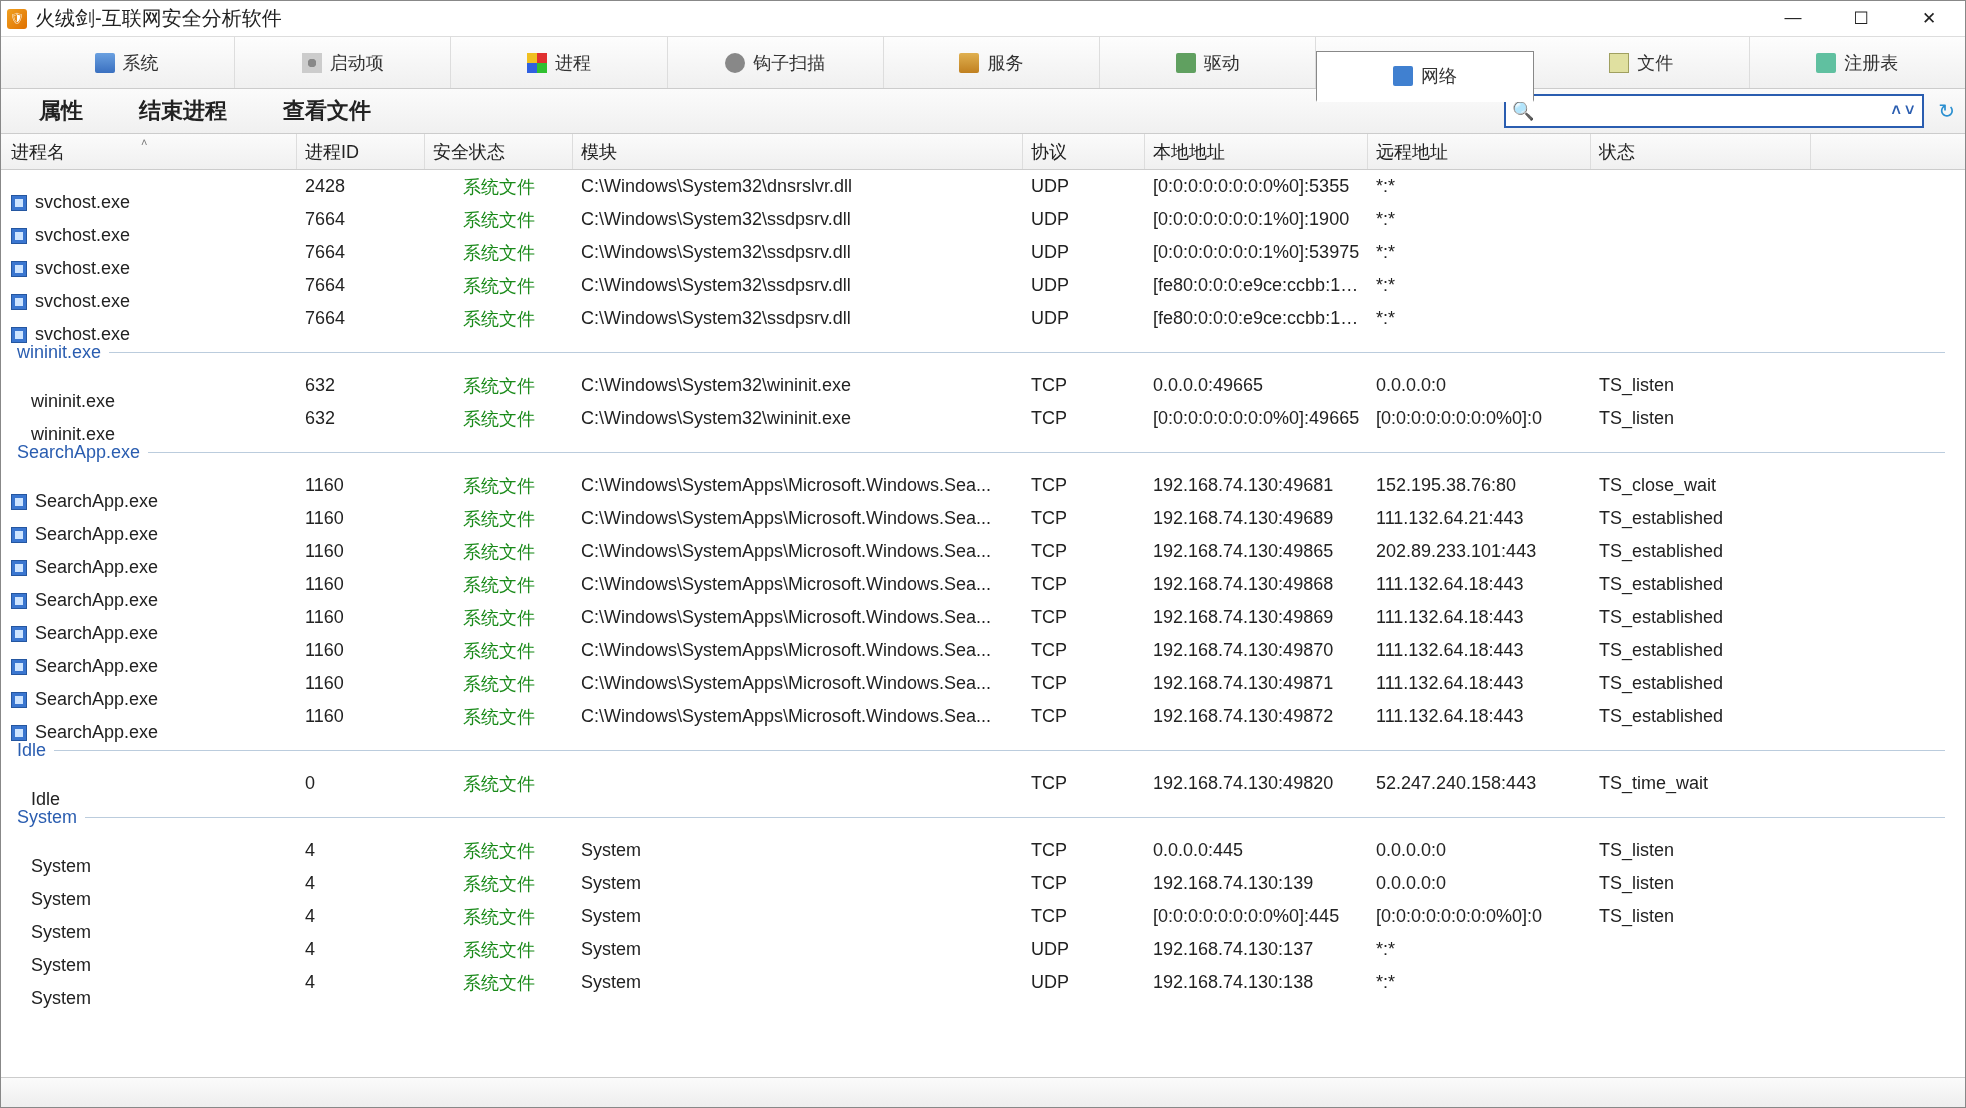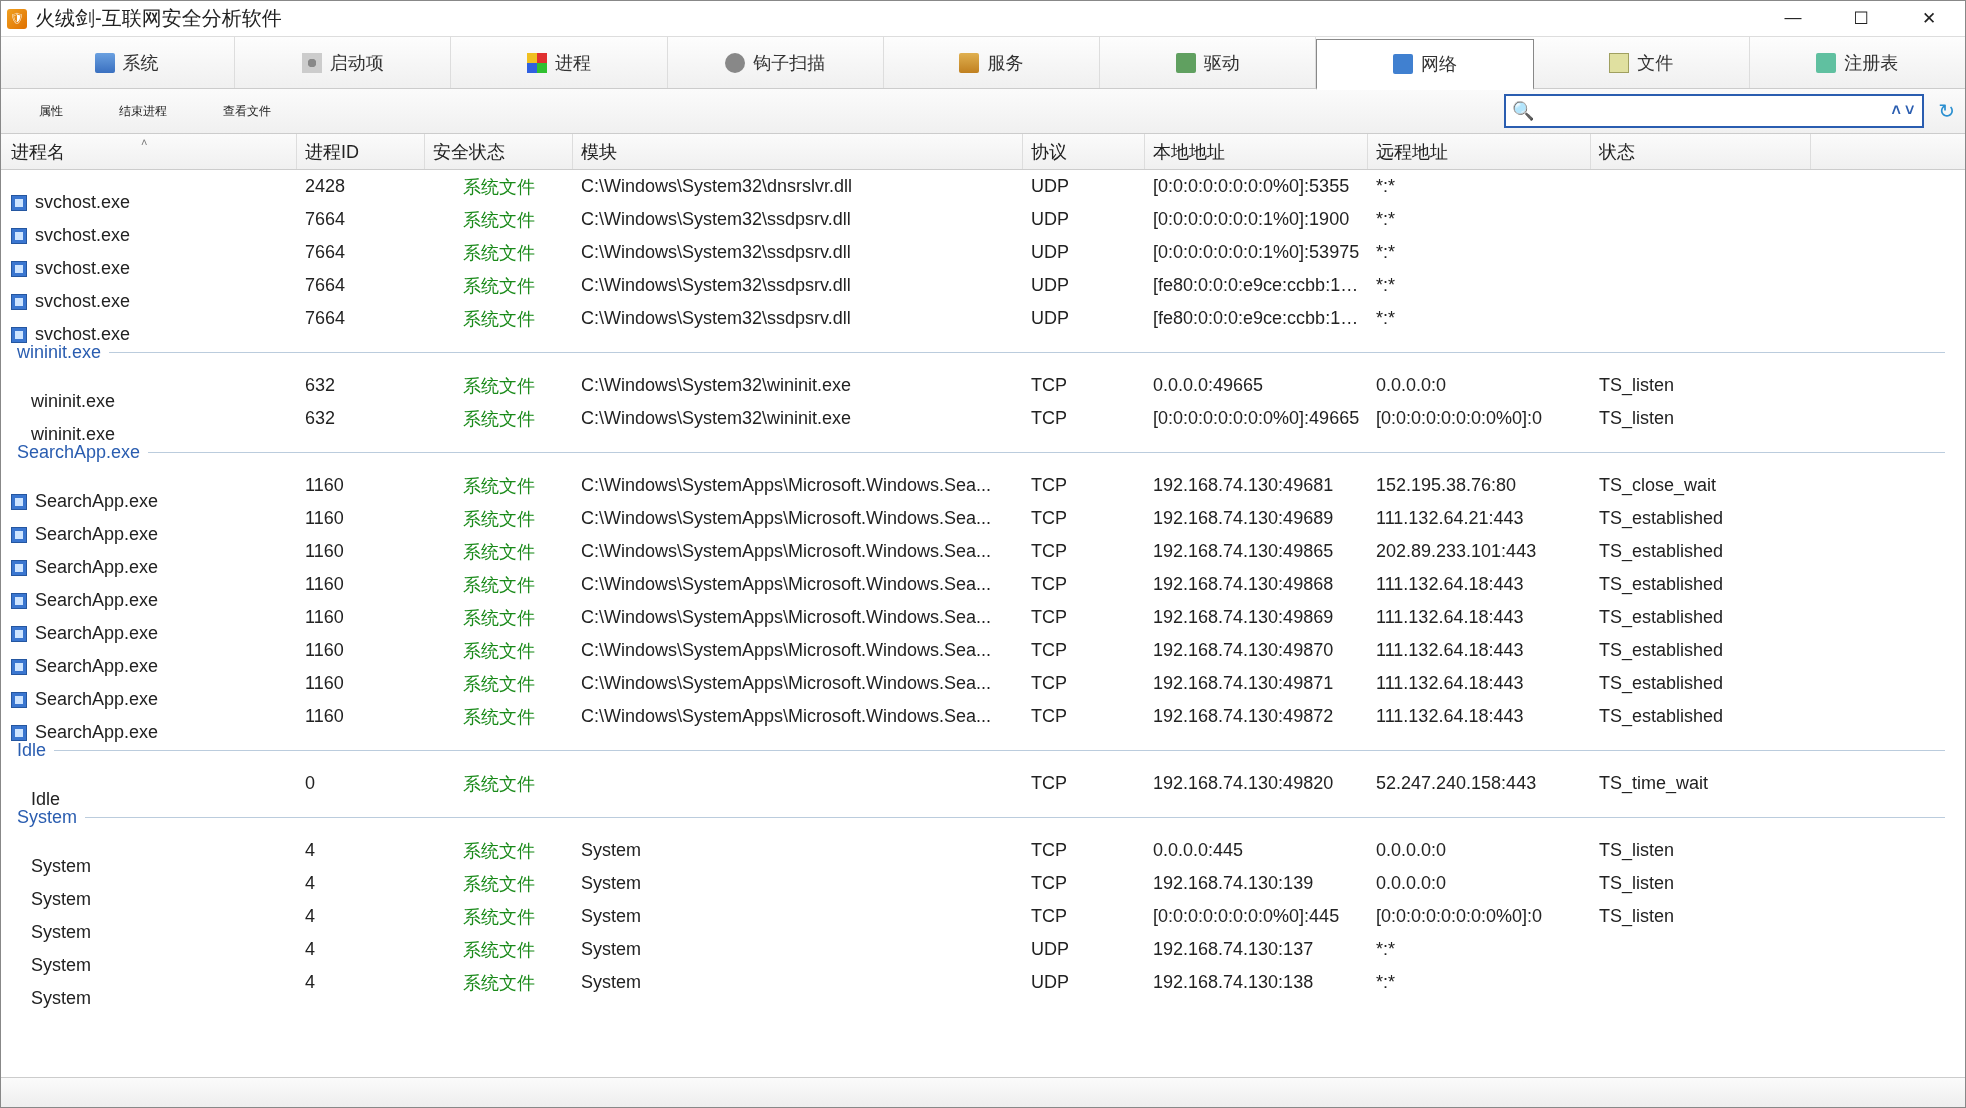--- a/index.html
+++ b/index.html
@@ -8,25 +8,25 @@
 
 .titlebar { height: 36px; display: flex; align-items: center; padding: 0 6px; border-bottom: 1px solid #ddd; background: #fff; }
 .titlebar .app-icon { width: 20px; height: 20px; background: linear-gradient(135deg,#f0a020,#e07000); border-radius: 3px; margin-right: 8px; display:inline-flex;align-items:center;justify-content:center;font-size:11px;color:#fff;}
 .titlebar .title { font-size: 20px; color: #222; }
 .titlebar .win-controls { margin-left: auto; display: flex; gap: 28px; padding-right: 10px; }
 .titlebar .win-controls span { width: 40px; text-align:center; font-size: 17px; color: #222; cursor: pointer; }
 
 .menubar { height: 52px; display: flex; background: linear-gradient(#fdfdfd,#f0f0f0); border-bottom: 1px solid #ccc; padding-left: 18px; }
 .menubar .tab { flex: 1; display: flex; align-items: center; justify-content: center; gap: 8px; border-right: 1px solid #ddd; cursor: pointer; color: #333; font-size: 18px; }
 .menubar .tab:last-child { border-right: none; }
-.menubar .tab.active { background: #fff; border: 1px solid #888; border-bottom: 2px solid #fff; position: relative; top: 2px; font-weight: 500; }
+.menubar .tab.active { background: #fff; border: 1px solid #888; border-bottom: 2px solid #fff; position: relative; top: 14px; font-weight: 500; }
 .menubar .tab .micon { width: 20px; height: 20px; display:inline-block; }
 
 .toolbar { height: 45px; display: flex; align-items: center; background: linear-gradient(#fbfbfb,#f0f0f0); border-bottom: 1px solid #ccc; padding: 0 10px; }
-.toolbar .tbtn { padding: 6px 28px; cursor: pointer; color: #222; font-size: 12px; }
+.toolbar .tbtn { padding: 6px 28px; cursor: pointer; color: #222; font-size: 22px; font-weight: bold; }
 .toolbar .search-wrap { margin-left: auto; display: flex; align-items: center; }
 .toolbar .search-box { width: 420px; height: 34px; border: 2px solid #2a5db0; display: flex; align-items: center; padding: 0 6px; background:#fff;}
 .toolbar .search-box .sicon { color:#5a8fd6; font-size:18px; margin-right:4px;}
 .toolbar .search-box input { flex:1; border:none; outline:none; font-size:16px; }
 .toolbar .arrows { display:flex; margin-left:2px; }
 .toolbar .arrows span { color:#2a5db0; font-size:16px; font-weight:bold; cursor:pointer; padding:0 2px;}
 .toolbar .refresh { margin-left:14px; color:#2a8fd0; font-size:20px; cursor:pointer; }
 
 .headers { height: 36px; display: flex; align-items: center; background: linear-gradient(#fbfbfb,#f0f0f0); border-bottom: 1px solid #ccc; font-size: 18px; color:#222; position:relative;}
 .headers .col { padding: 0 8px; border-right: 1px solid #ddd; height:100%; display:flex; align-items:center;}

